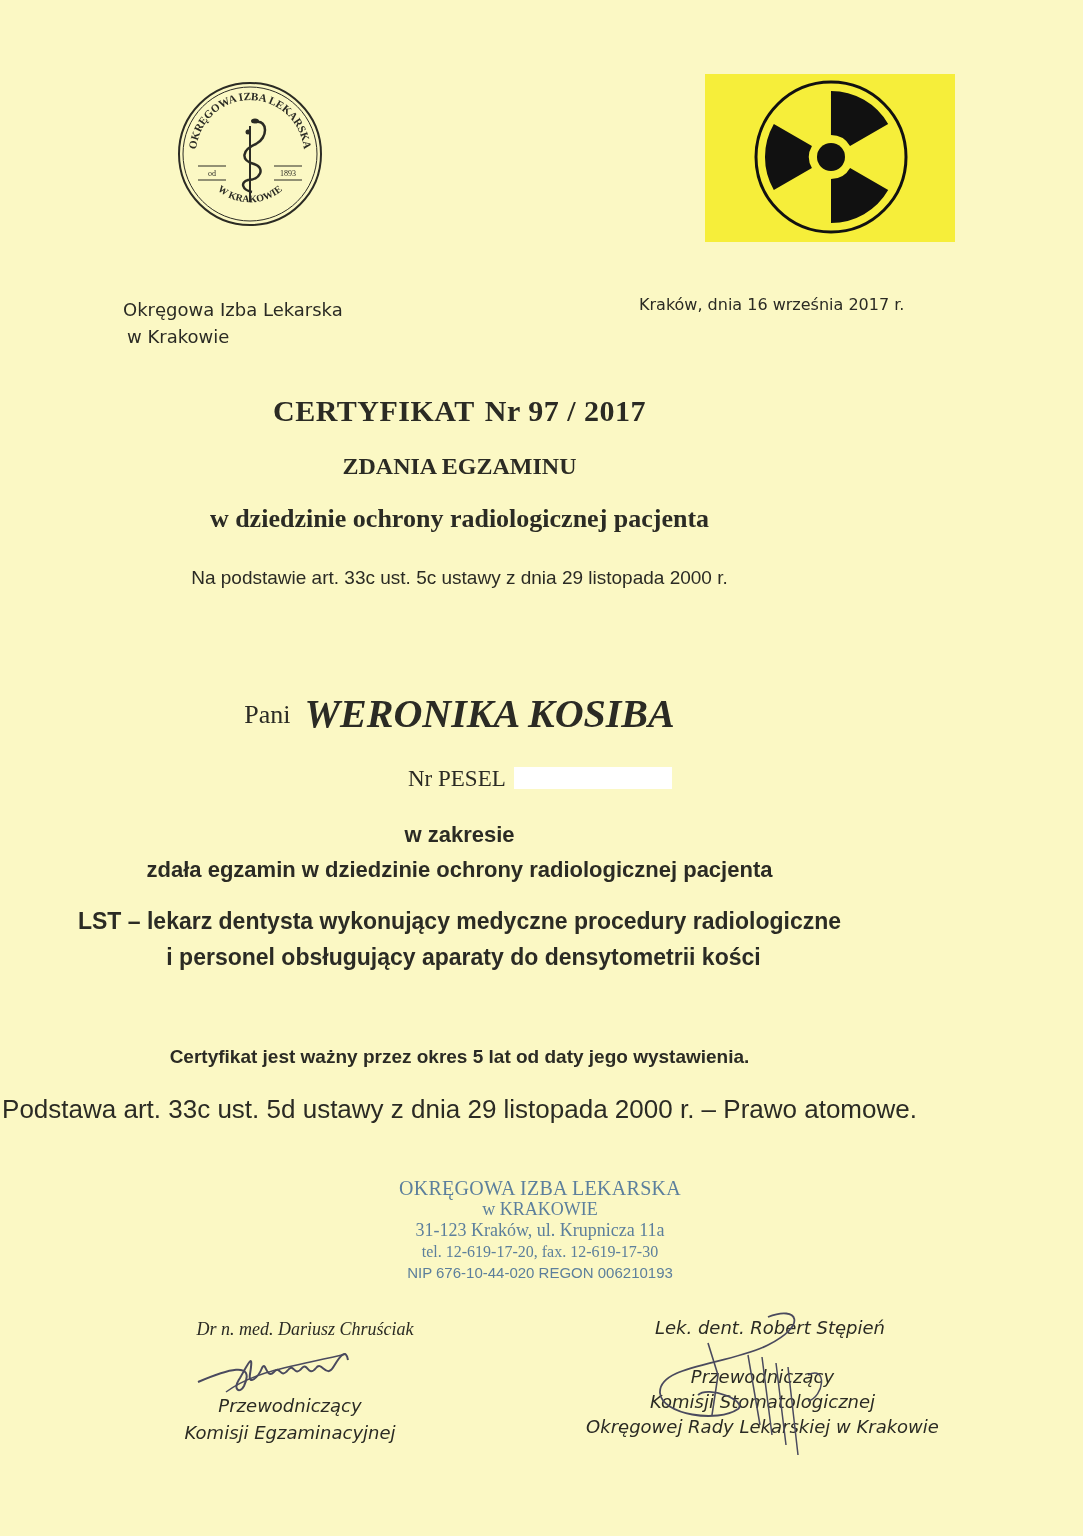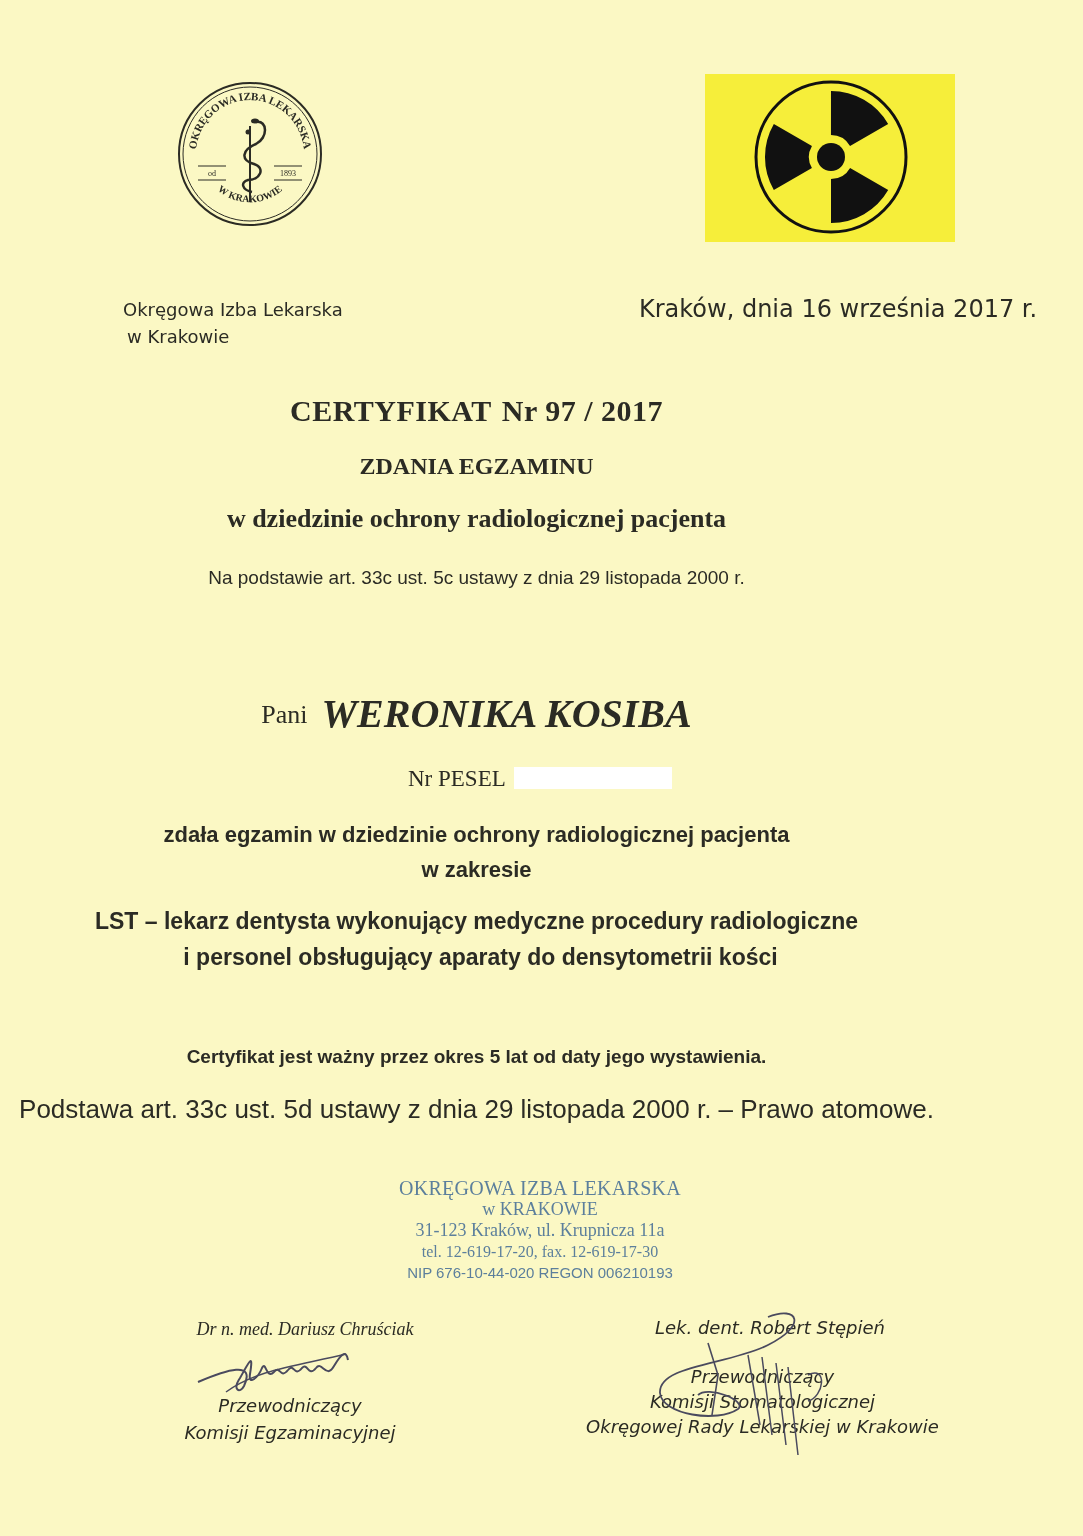--- a/index.html
+++ b/index.html
@@ -5,21 +5,21 @@
     html, body { margin: 0; padding: 0; }
     body {
       width: 1083px; height: 1536px;
       background: #fbf8c4;
       position: relative;
       overflow: hidden;
       font-family: "Liberation Serif", "DejaVu Serif", serif;
       color: #2b2b24;
     }
     .abs { position: absolute; }
-    .center { left: 17px; width: 919px; text-align: center; }
+    .center { left: 0; width: 919px; text-align: center; }
 
     
     #seal { left: 176px; top: 80px; width: 148px; height: 148px; }
     
     #rad { left: 705px; top: 74px; width: 250px; height: 168px; background: #f6ee3a; }
     #rad svg { display:block; }
 
     .sans { font-family: "DejaVu Sans", "Liberation Sans", sans-serif; }
     .cond { font-family: "Liberation Sans", sans-serif; }
 
@@ -107,42 +107,42 @@
       </g>
     </g>
   </svg>
 </div>
 
 <div id="org" class="abs sans" style="font-family:'DejaVu Sans',sans-serif;font-size:18px;">
   <div>Okręgowa Izba Lekarska</div>
   <div class="l2">w Krakowie</div>
 </div>
 
-<div id="date" class="abs" style="font-family:'DejaVu Sans',sans-serif;font-size:24px;">Kraków, dnia 16 września 2017 r.</div>
+<div id="date" class="abs" style="font-family:'DejaVu Sans',sans-serif;font-size:16px;">Kraków, dnia 16 września 2017 r.</div>
 
 <div id="title" class="abs center">
   <span>CERTYFIKAT</span><span class="nr">Nr 97 / 2017</span>
 </div>
 <div id="subtitle" class="abs center">ZDANIA EGZAMINU</div>
 <div id="field" class="abs center">w dziedzinie ochrony radiologicznej pacjenta</div>
 <div id="basis1" class="abs center cond">
   <div>Na podstawie art. 33c ust. 5c ustawy z dnia 29 listopada 2000 r.</div>
 </div>
 
 <div id="person" class="abs center">
   <span class="pani">Pani</span><span class="name">WERONIKA KOSIBA</span>
 </div>
 
 <div id="pesel" class="abs">
   <span>Nr PESEL</span><span class="redact"></span>
 </div>
 
 <div id="passed" class="abs center cond" style="font-family:'Liberation Sans',sans-serif;font-size:22px;">
+  <div>w zakresie</div>
   <div>zdała egzamin w dziedzinie ochrony radiologicznej pacjenta</div>
-  <div>w zakresie</div>
 </div>
 
 <div id="scope" class="abs center" style="font-family:'Liberation Sans',sans-serif;font-size:23px;">
   <div class="l1">LST – lekarz dentysta wykonujący medyczne procedury radiologiczne</div>
   <div class="l2">i personel obsługujący aparaty do densytometrii kości</div>
 </div>
 
 <div id="valid" class="abs center" style="font-family:'Liberation Sans',sans-serif;">Certyfikat jest ważny przez okres 5 lat od daty jego wystawienia.</div>
 <div id="basis2" class="abs center" style="font-family:'Liberation Sans',sans-serif;">Podstawa art. 33c ust. 5d ustawy z dnia 29 listopada 2000 r. – Prawo atomowe.</div>
 

